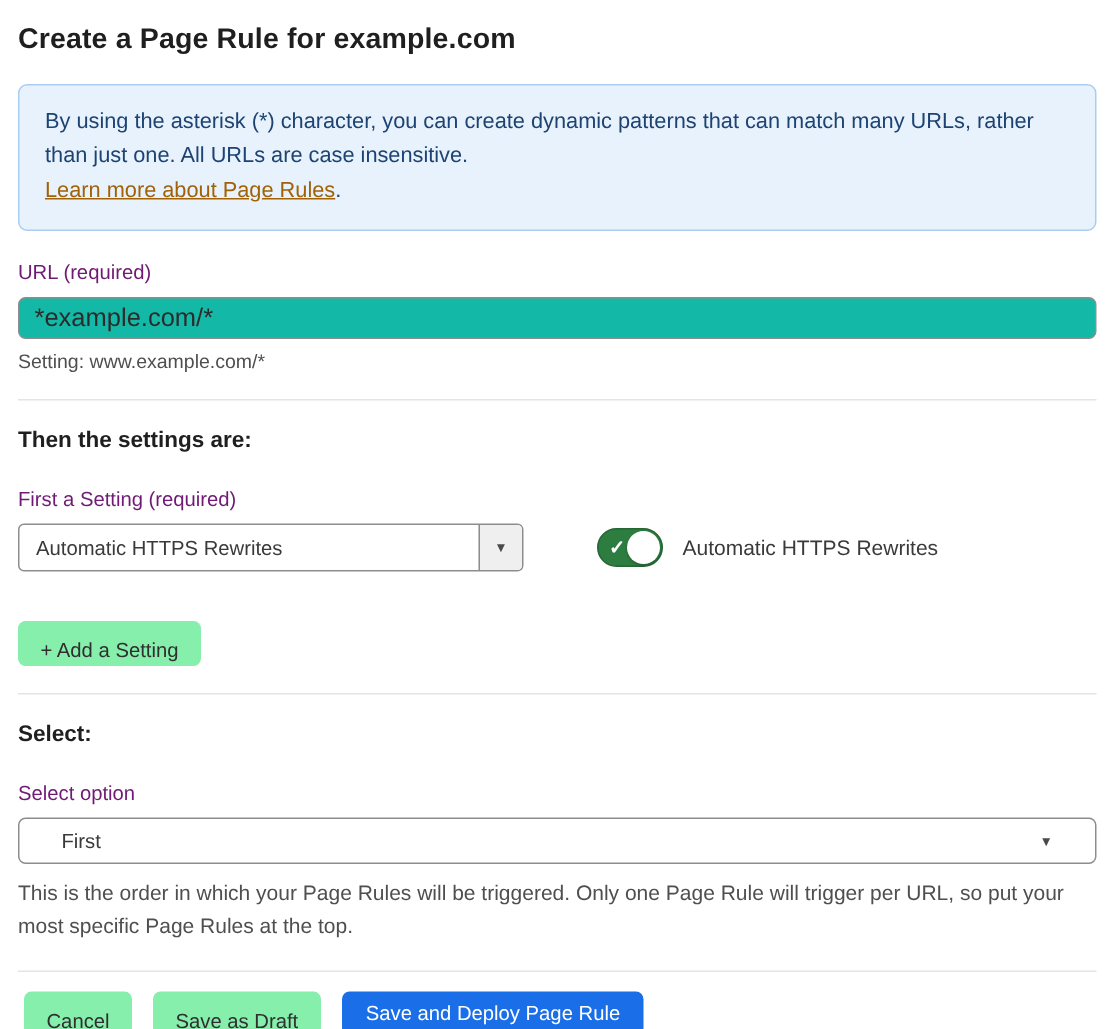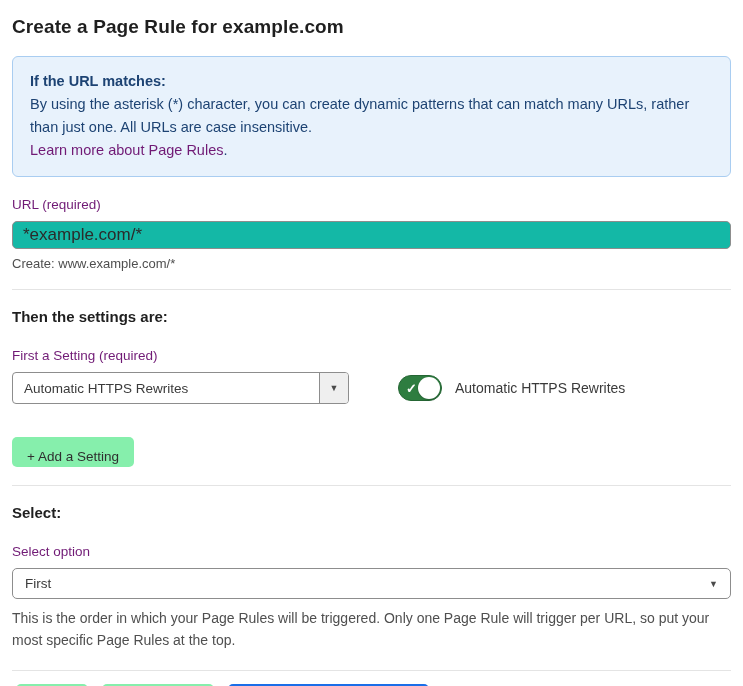--- a/index.html
+++ b/index.html
@@ -25,21 +25,22 @@
     border: 1px solid #a9cdf1;
     border-radius: 6px;
     padding: 13px 17px 14px 17px;
     font-size: 14.5px;
     line-height: 23px;
     color: #1d4373;
     margin-bottom: 20px;
   }
   .info-box .info-heading { font-weight: bold; }
   .info-link {
-    color: #701a75;
+    color: #a16207;
+    text-decoration: underline;
     cursor: pointer;
   }
   .info-link-suffix { color: #1d4373; }
 
   .field-label {
     font-size: 13.5px;
     color: #701a75;
     margin-bottom: 9px;
   }
   .text-input {
@@ -158,21 +159,21 @@
 
   .order-select {
     display: flex;
     align-items: center;
     justify-content: space-between;
     width: 100%;
     height: 31px;
     border: 1px solid #8d8d8d;
     border-radius: 5px;
     background: #fff;
-    padding: 0 12px;
+    padding: 0 28px;
     cursor: pointer;
   }
   .order-select .select-value { font-size: 13.5px; color: #3a3a3a; }
   .order-select .caret { font-size: 9px; color: #4a4a4a; }
 
   .order-helper {
     font-size: 14px;
     line-height: 22px;
     color: #4f4f4f;
     margin-top: 8px;
@@ -200,28 +201,27 @@
   }
 </style>
 </head>
 <body>
 
 <div class="page">
 
   <h1 class="page-title">Create a Page Rule for example.com</h1>
 
   <div class="info-box">
-    <div class="info-heading">If the URL matches:</div>
     <div>By using the asterisk (*) character, you can create dynamic patterns that can match many URLs, rather than just one. All URLs are case insensitive.</div>
     <div><a class="info-link">Learn more about Page Rules</a><span class="info-link-suffix">.</span></div>
   </div>
 
   <div class="field-label">URL (required)</div>
   <input class="text-input" type="text" value="*example.com/*" style="">
-  <div class="helper-text">Create: www.example.com/*</div>
+  <div class="helper-text">Setting: www.example.com/*</div>
 
   <hr class="divider">
 
   <div class="section-heading">Then the settings are:</div>
 
   <div class="field-label">First a Setting (required)</div>
   <div class="setting-row">
     <div class="fake-select">
       <span class="select-value">Automatic HTTPS Rewrites</span>
       <span class="select-arrow-seg">

